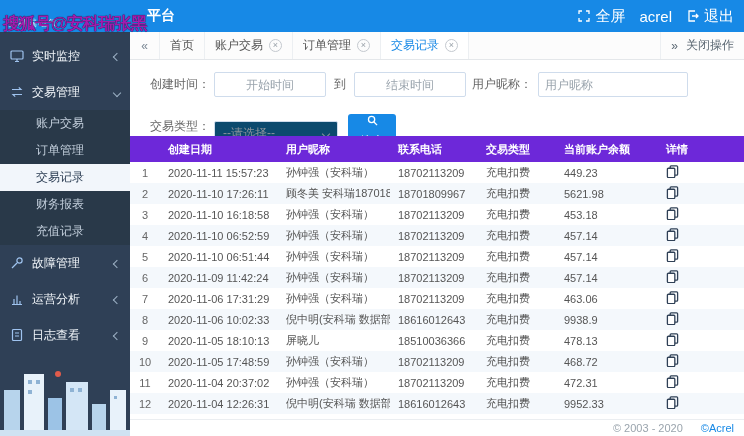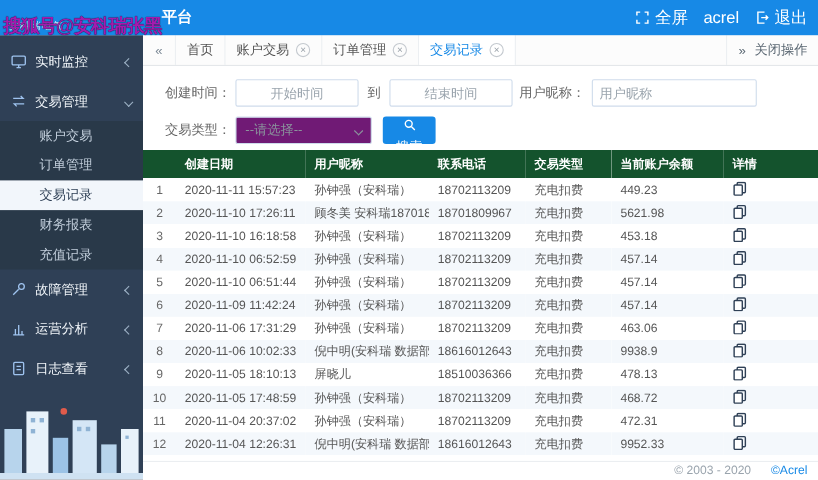--- a/index.html
+++ b/index.html
@@ -38,28 +38,28 @@
 
   
   .filters{position:absolute;left:130px;top:60px;right:0;height:76px;background:#fff;padding:12px 0 0 14px;}
   .filter-row{display:flex;align-items:center;margin-bottom:9px;}
   .f-label{color:#666;width:66px;text-align:right;margin-right:4px;white-space:nowrap;}
   .f-to{color:#666;margin:0 8px;}
   .f-input{height:25px;border:1px solid #cfdcec;border-radius:2px;font-size:12px;color:#333;padding:0 6px;background:#fff;outline:none;}
   .f-input::placeholder{color:#9aa4ad;}
   .f-date{width:112px;text-align:center;}
   .f-nick{width:150px;margin-left:2px;}
-  .f-select{width:124px;height:25px;border:1px solid #cfdcec;border-radius:2px;display:flex;align-items:center;justify-content:space-between;padding:0 8px;color:#8a939c;cursor:pointer;background:#701a75;}
+  .f-select{width:124px;height:25px;border:1px solid #cfdcec;border-radius:2px;display:flex;align-items:center;justify-content:space-between;padding:0 8px;color:#8a939c;cursor:pointer;background:#0c4a6e;margin-top:15px;}
   .f-select .chevron{border-color:#8a939c;}
   .search-btn{margin-left:10px;height:25px;padding:0 12px;background:#1789e6;color:#fff;border:none;border-radius:3px;font-size:12px;display:flex;align-items:center;gap:5px;cursor:pointer;flex-direction:column;}
 
   
   .table-wrap{position:absolute;left:130px;top:136px;right:0;bottom:17px;background:#fff;overflow:hidden;}
   table{width:100%;border-collapse:collapse;table-layout:fixed;font-size:11px;}
-  thead th{background:#14532d;color:#fff;height:26px;font-weight:bold;text-align:left;padding:0 8px;white-space:nowrap;overflow:hidden;}
+  thead th{background:#6d28d9;color:#fff;height:26px;font-weight:bold;text-align:left;padding:0 8px;white-space:nowrap;overflow:hidden;}
   tbody td{height:21px;padding:0 8px;color:#555;white-space:nowrap;overflow:hidden;}
   tbody tr:nth-child(even){background:#f4f8fc;}
   td.idx{text-align:center;color:#666;padding:0 2px;}
   .detail-icon{display:inline-flex;cursor:pointer;}
 
   
   .footer{position:absolute;left:130px;right:0;bottom:0;height:17px;background:#fff;border-top:1px solid #ebeef1;display:flex;align-items:center;justify-content:flex-end;gap:4px;padding-right:10px;font-size:11px;color:#9aa4ad;}
   .footer .brand-link{color:#1789e6;padding-left:14px;}
 </style>
 </head>

